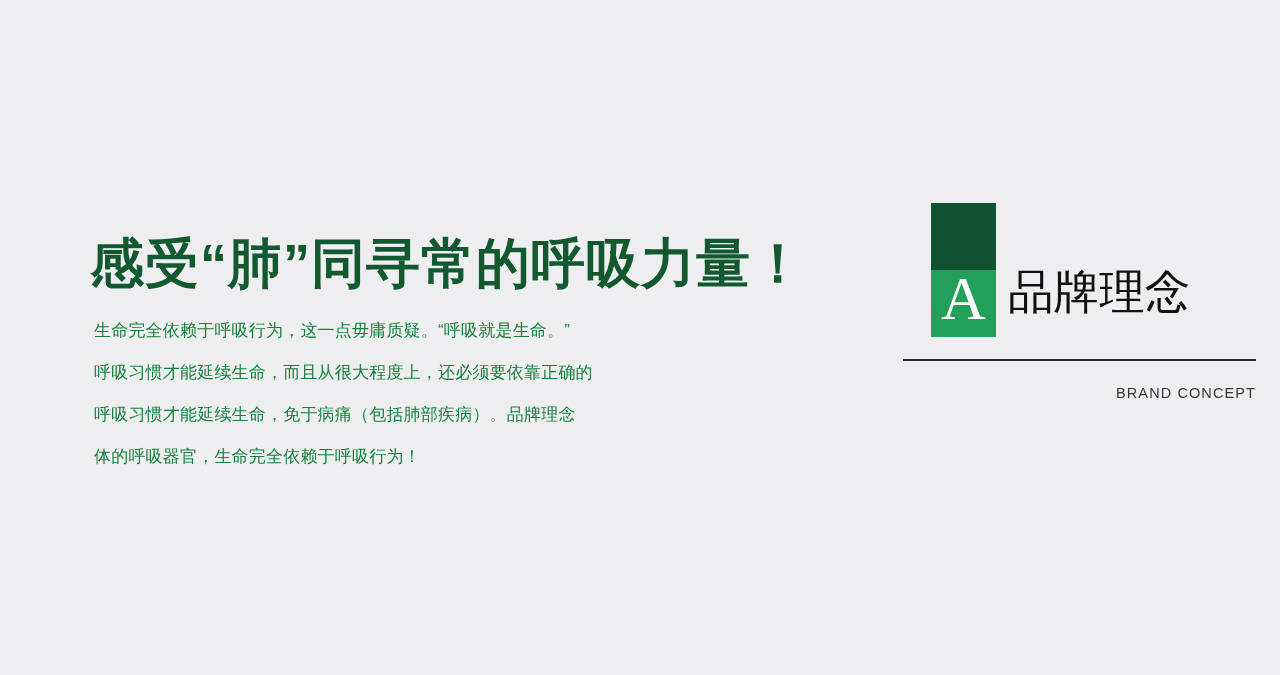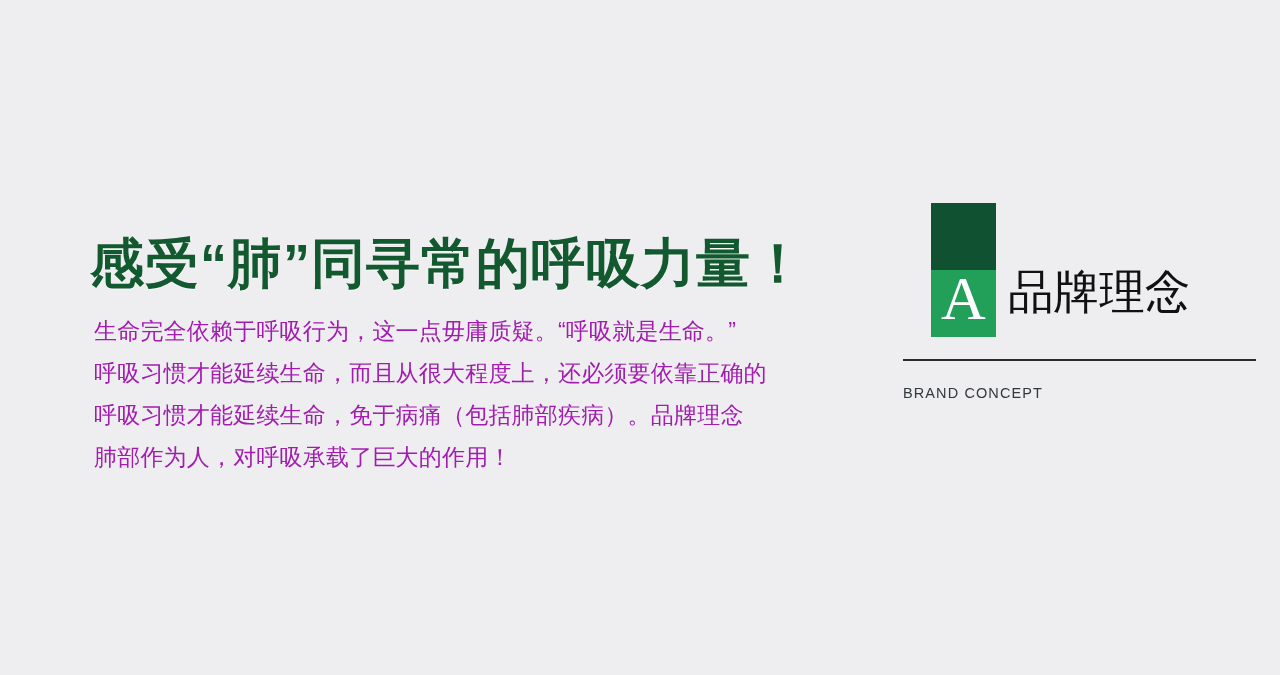--- a/index.html
+++ b/index.html
@@ -43,23 +43,23 @@
   }
 
   .body-copy {
     margin: 0;
     padding: 0 0 0 8px;
     list-style: none;
   }
 
   .body-line {
     font-family: "Liberation Sans", "DejaVu Sans", sans-serif;
-    font-size: 23px;
+    font-size: 17px;
     font-weight: normal;
-    color: #a21caf;
+    color: #15803d;
     line-height: 42px;
     letter-spacing: 0.2px;
     white-space: nowrap;
   }
 
   
   .brand-lockup {
     position: absolute;
     left: 903px;
     top: 203px;
@@ -133,39 +133,40 @@
     background: #2a2a2a;
     margin-top: 22px;
   }
 
   .brand-sub {
     font-family: "Liberation Sans", "DejaVu Sans", sans-serif;
     font-size: 14.5px;
     font-weight: normal;
     color: #33383c;
     letter-spacing: 1.1px;
+    text-align: right;
     width: 353px;
     margin-top: 24px;
     white-space: nowrap;
   }
 </style>
 </head>
 <body>
 
 <div class="page">
 
   <div class="content-block">
 
     <h1 class="headline">感受“肺”同寻常的呼吸力量！</h1>
 
     <div class="body-copy">
       <div class="body-line">生命完全依赖于呼吸行为，这一点毋庸质疑。“呼吸就是生命。”</div>
       <div class="body-line">呼吸习惯才能延续生命，而且从很大程度上，还必须要依靠正确的</div>
       <div class="body-line">呼吸习惯才能延续生命，免于病痛（包括肺部疾病）。品牌理念</div>
-      <div class="body-line">肺部作为人，对呼吸承载了巨大的作用！</div>
+      <div class="body-line">体的呼吸器官，生命完全依赖于呼吸行为！</div>
     </div>
   </div>
 
   <div class="brand-lockup">
 
     <div class="brand-row">
 
       <div class="logo-mark">
         <div class="top-half"></div>
         <div class="bottom-half"></div>

